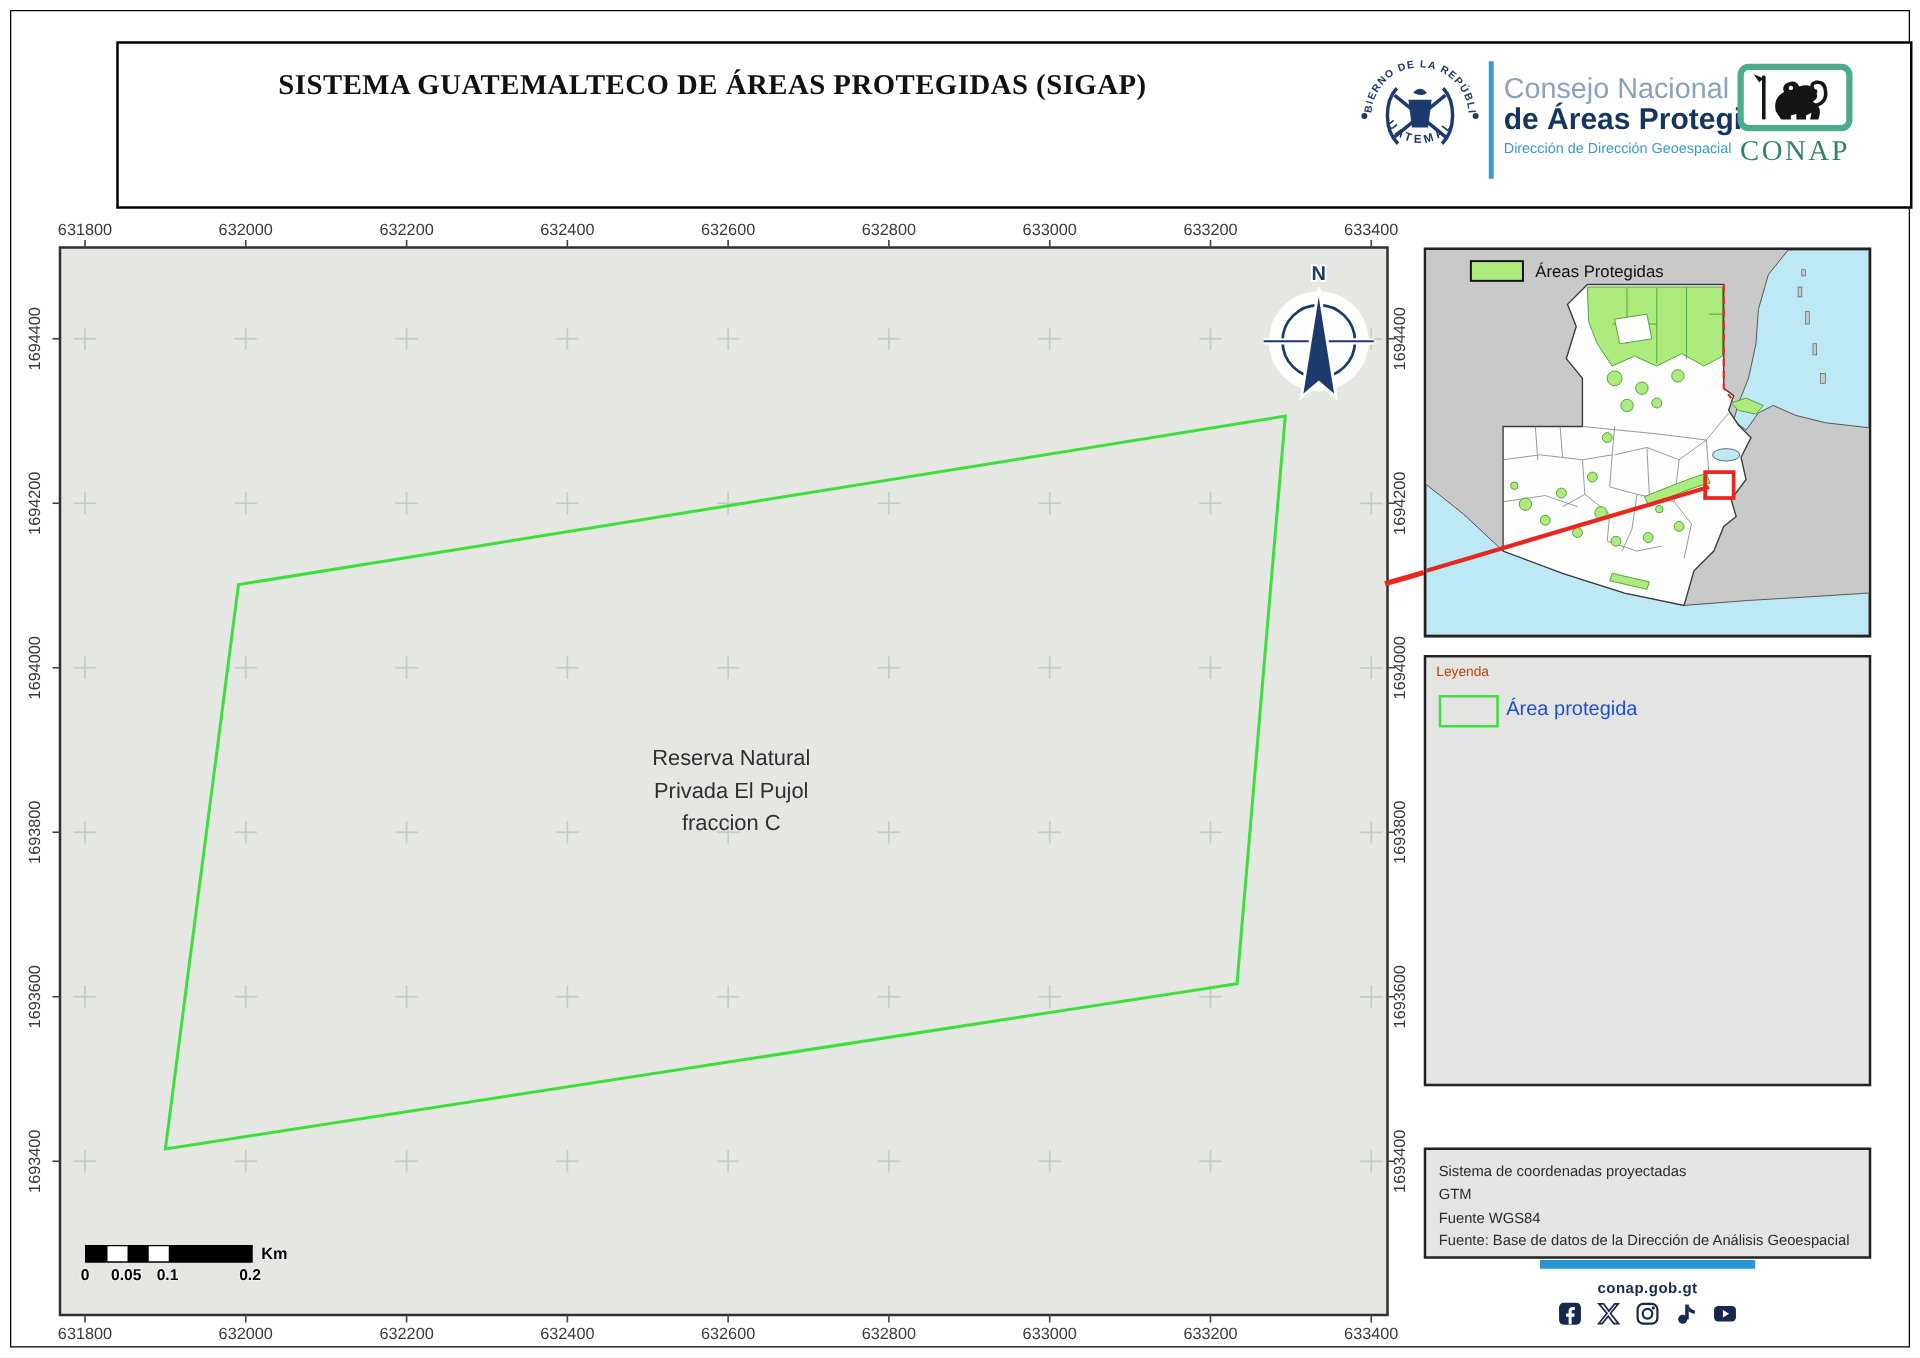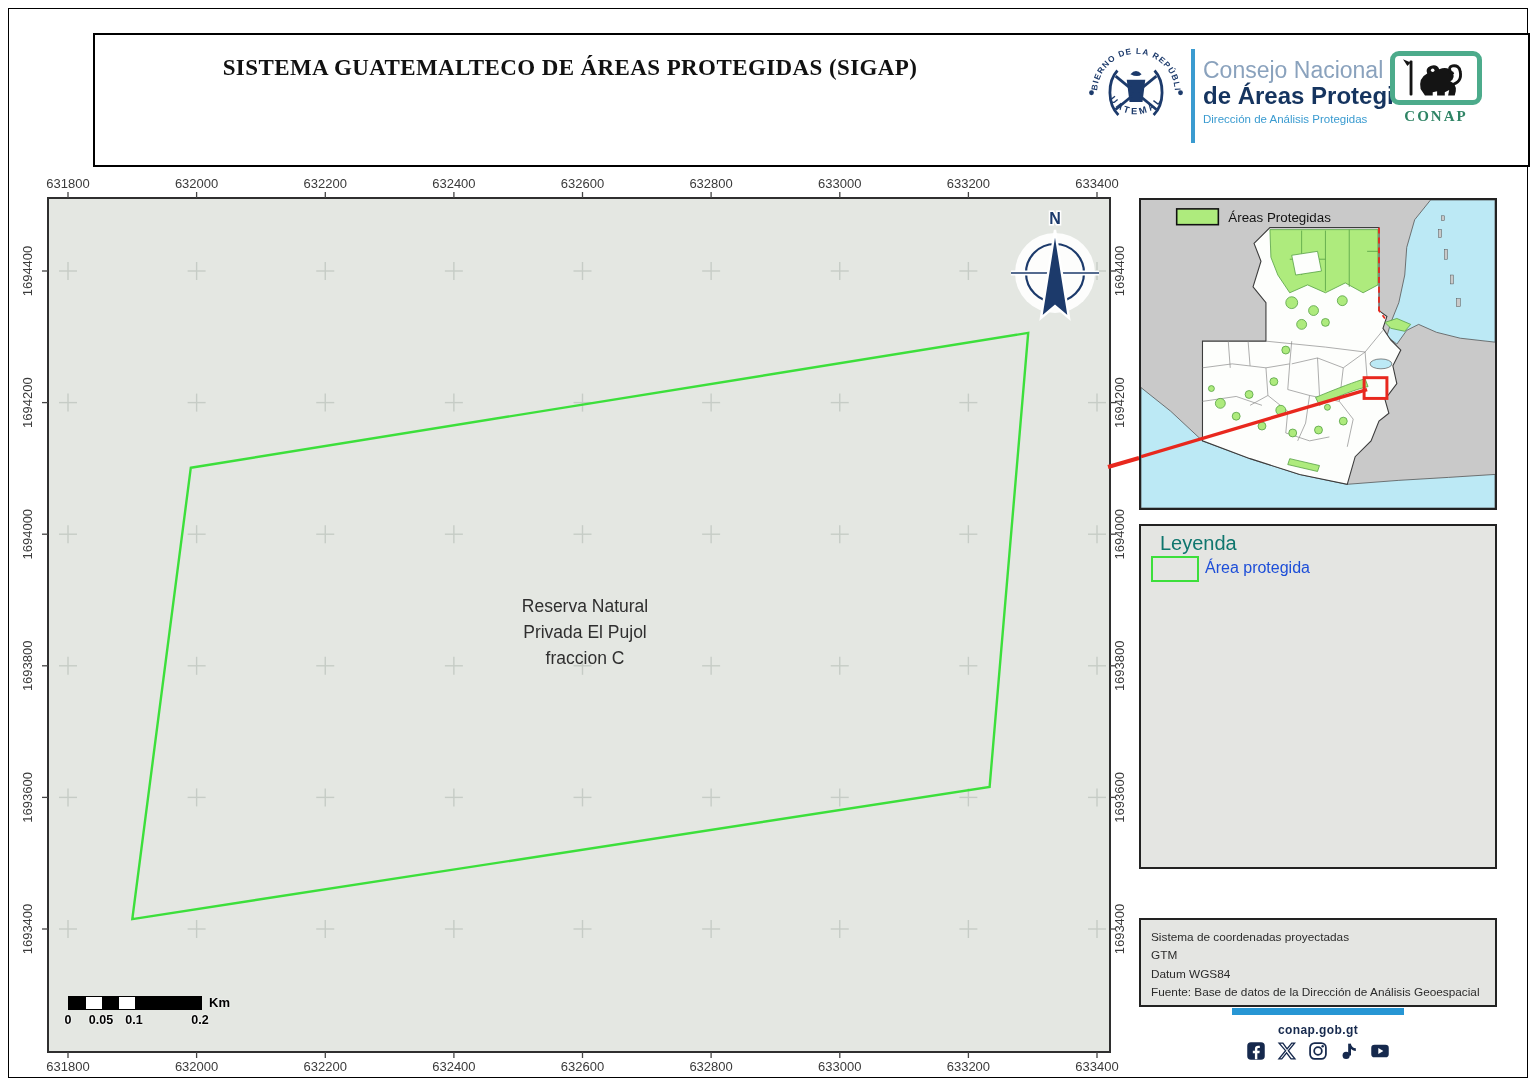--- a/index.html
+++ b/index.html
@@ -13,42 +13,42 @@
   #map-title{font-family:"Liberation Serif",serif;font-weight:bold;font-size:23px;color:#111;letter-spacing:.4px;}
   #map-subtitle{font-size:19px;color:#1a1a1a;margin-top:7px;}
   #gov-seal{left:990px;top:4px;width:102px;height:102px;}
   #org-sep{left:1096px;top:14px;width:4px;height:94px;background:var(--org-blue-accent,#3a9bd0);}
   #org-block{left:1108px;top:23px;line-height:1.08;}
   .org-l1{font-size:23px;color:var(--org-blue-light,#8aa2bd);}
   .org-l2{font-size:24px;font-weight:bold;color:var(--org-blue-dark,#15345f);}
   .org-l3{font-size:11.5px;color:var(--org-blue-accent,#3a9bd0);margin-top:4px;}
   #conap-block{left:1294px;top:16px;width:94px;text-align:center;}
   #conap-square{width:82px;height:44px;margin:0 auto;border:5px solid var(--conap-border,#4cab8b);border-radius:9px;background:#fff;position:relative;}
-  #conap-wordmark{font-family:"Liberation Serif",serif;font-weight:bold;font-size:15px;letter-spacing:2px;color:var(--conap-green,#2f8465);margin-top:3px;}
+  #conap-wordmark{font-family:"Liberation Serif",serif;font-weight:normal;font-size:23px;letter-spacing:2px;color:var(--conap-green,#2f8465);margin-top:3px;}
   
   #mainmap{left:8px;top:170px;}
   .map-frame{fill:var(--map-bg,#e4e7e2);stroke:var(--frame-dark,#2f2f2f);stroke-width:2;}
   .tk{stroke:#444;stroke-width:1.3;}
   .tl{font:13px "Liberation Sans",sans-serif;fill:#3a3a3a;text-anchor:middle;}
   .cr{stroke:var(--grid-cross,#c6ccc6);stroke-width:1.4;}
   .area-lbl{font:17.5px "Liberation Sans",sans-serif;fill:#2f2f2f;text-anchor:middle;}
   #reserve-polygon{fill:none;stroke:var(--polygon-green,#3cdf3b);stroke-width:2.4;stroke-linejoin:miter;}
   
   #scalebar{left:68px;top:996px;width:240px;height:40px;}
   #sb-bar{position:absolute;left:0;top:0;width:132px;height:12px;background:#000;border:1px solid #000;}
   .sb-w{position:absolute;top:0;width:16.5px;height:12px;background:#fff;}
   .sb-lbl{position:absolute;top:17px;transform:translateX(-50%);font-weight:bold;font-size:12.5px;color:#000;
           text-shadow:0 0 2px #fff,0 0 2px #fff;}
   #sb-unit{position:absolute;left:141px;top:-1px;font-weight:bold;font-size:13px;color:#000;text-shadow:0 0 2px #fff;}
   
   .panel{border:2px solid #222;box-sizing:border-box;}
   #inset-box{left:1139px;top:198px;width:358px;height:312px;background:var(--land-gray,#c9c9c9);}
   #inset-box svg{display:block;width:100%;height:100%;}
   #legend-box{left:1139px;top:524px;width:358px;height:345px;background:var(--box-bg,#e4e5e2);}
-  #legend-title{position:absolute;left:19px;top:6px;font-size:20px;color:#0f766e;}
+  #legend-title{position:absolute;left:8px;top:6px;font-size:11px;color:#c2410c;}
   #legend-swatch{position:absolute;left:10px;top:30px;width:44px;height:22px;border:2px solid var(--polygon-green,#3cdf3b);}
   #legend-item-label{position:absolute;left:64px;top:33px;font-size:16px;color:#1d4ed8;}
   #info-box{left:1139px;top:918px;width:358px;height:89px;background:var(--box-bg,#e4e5e2);padding:8px 10px;font-size:11.8px;color:#2b2b2b;line-height:1.55;}
   
   #footer{left:1139px;top:1008px;width:358px;text-align:center;}
   #footer-bar{width:172px;height:7px;background:var(--link-blue,#2796d4);margin:0 auto;}
   #footer-site{font-weight:bold;font-size:12px;letter-spacing:.4px;color:var(--footer-navy,#16294d);margin-top:8px;}
   #footer-icons{margin-top:4px;display:flex;justify-content:center;gap:11px;}
   #footer-icons svg{width:20px;height:20px;}
   .inset-dept{stroke:#8a8a8a;stroke-width:.7;fill:none;}
@@ -88,21 +88,21 @@
       <line x1="33" y1="40" x2="77" y2="76"></line>
       <line x1="77" y1="40" x2="33" y2="76"></line>
     </g>
   </svg>
 
   <div class="abs" id="org-sep"></div>
 
   <div class="abs" id="org-block">
     <div class="org-l1">Consejo Nacional</div>
     <div class="org-l2">de Áreas Protegidas</div>
-    <div class="org-l3">Dirección de Análisis Protegidas</div>
+    <div class="org-l3">Dirección de Dirección Geoespacial</div>
   </div>
 
   <div class="abs" id="conap-block">
     <div id="conap-square">
       <svg viewBox="0 0 72 40" style="width:100%;height:100%;">
         <g fill="#141414">
           <rect x="12" y="4" width="2.6" height="32" rx="1"></rect>
           <path d="M13,6 l-7,-3 4,6 z"></path>
           <path d="M22,30 q-2,-10 6,-14 q-2,-5 3,-7 q6,-2 8,3 q8,-3 12,3 q3,5 -2,8 q6,3 5,9 l-1,4 -6,0 1,-5 -4,2 0,3 -7,0 0,-4 -4,1 0,3 -7,0 z"></path>
         </g>
@@ -406,21 +406,21 @@
 
 <div class="abs panel" id="legend-box">
   <div id="legend-title">Leyenda</div>
   <div id="legend-swatch"></div>
   <div id="legend-item-label">Área protegida</div>
 </div>
 
 <div class="abs panel" id="info-box">
   <div>Sistema de coordenadas proyectadas</div>
   <div>GTM</div>
-  <div>Datum WGS84</div>
+  <div>Fuente WGS84</div>
   <div>Fuente: Base de datos de la Dirección de Análisis Geoespacial</div>
 </div>
 
 <div class="abs" id="footer">
   <div id="footer-bar"></div>
   <div id="footer-site">conap.gob.gt</div>
   <div id="footer-icons">
     <svg viewBox="0 0 24 24">
       <rect x="1.5" y="1.5" width="21" height="21" rx="4.5" fill="var(--footer-navy,#16294d)"></rect>
       <path d="M13.6,22 v-7.2 h2.5 l0.4,-3 h-2.9 v-1.9 c0,-0.9 0.3,-1.5 1.5,-1.5 h1.5 V5.7 c-0.3,0 -1.2,-0.1 -2.2,-0.1 c-2.2,0 -3.7,1.3 -3.7,3.8 v2.4 H8.2 v3 h2.5 V22 Z" fill="#fff"></path>

